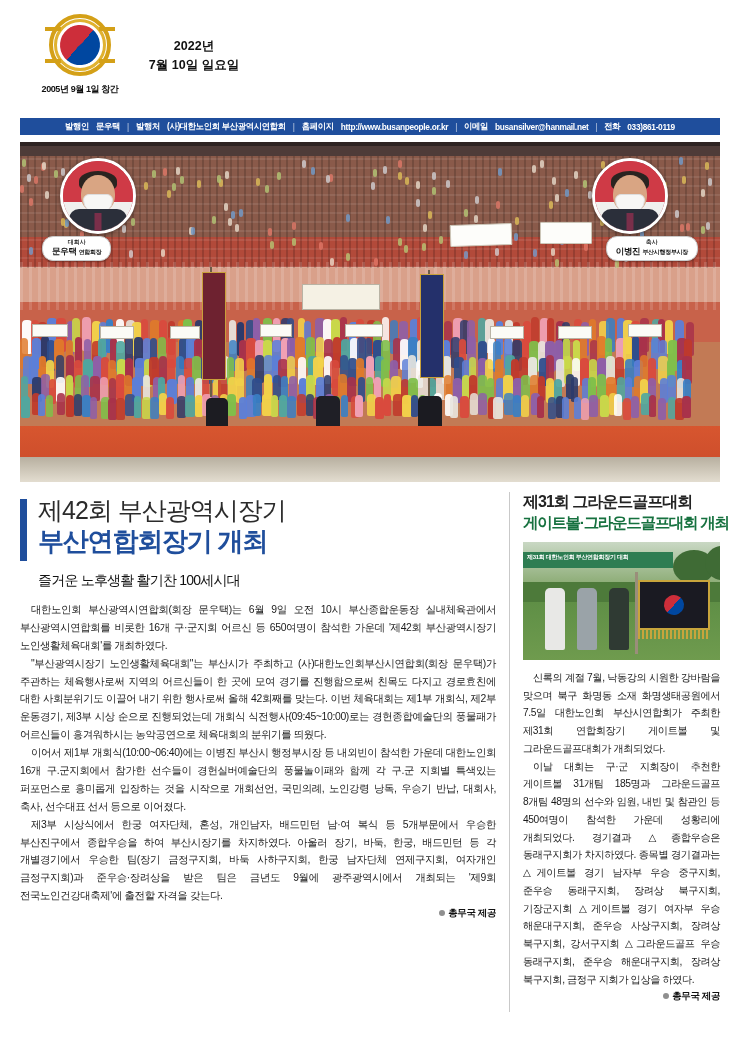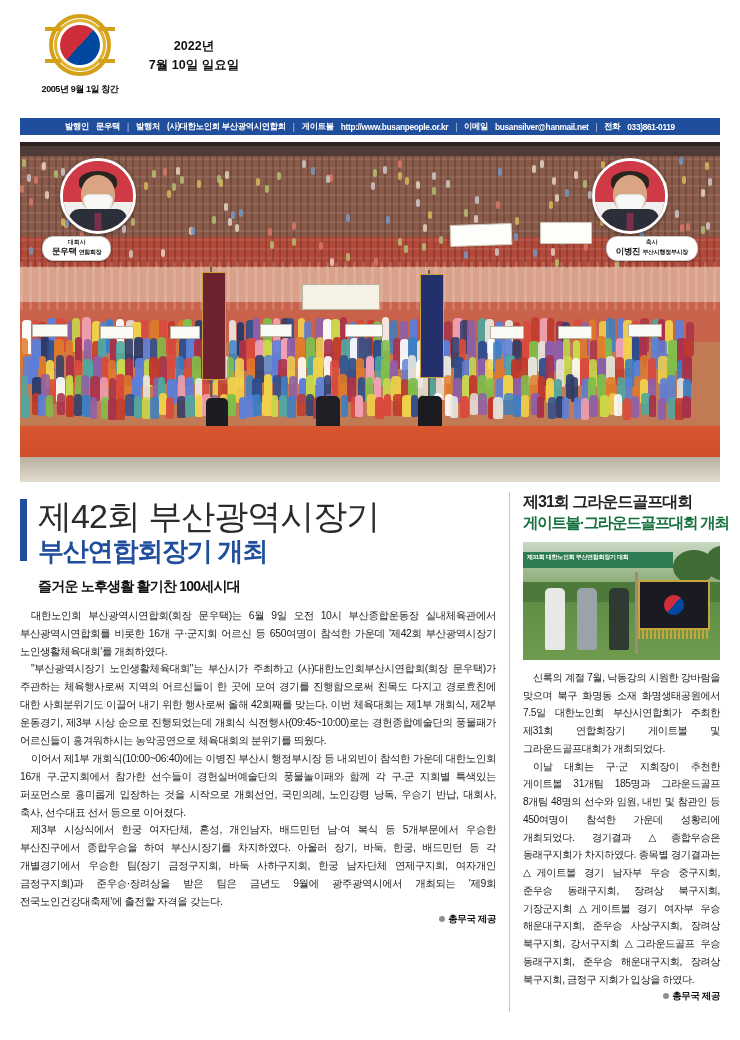--- a/index.html
+++ b/index.html
@@ -347,39 +347,39 @@
     margin-top: 4px;
   }
   .head-rule {
     width: 7px;
     height: 62px;
     background: #1f4e9c;
     flex: 0 0 7px;
     margin-top: 3px;
   }
   .hl1 {
-    font-size: 34px;
+    font-size: 25px;
     font-weight: normal;
     color: #2b2b2b;
     letter-spacing: -1px;
     line-height: 1.18;
     white-space: nowrap;
   }
   .hl2 {
     font-size: 26px;
     font-weight: bold;
     color: #1f4e9c;
     letter-spacing: -1.2px;
     line-height: 1.18;
     white-space: nowrap;
   }
   .subhead {
     margin: 11px 0 0 18px;
     font-size: 14px;
-    font-weight: bold;
+    font-weight: normal;
     color: #111;
     letter-spacing: -0.8px;
   }
 
   .body-text {
     margin-top: 11px;
     font-size: 10.4px;
     line-height: 1.72;
     color: #1a1a1a;
     text-align: justify;
@@ -497,21 +497,21 @@
     </div>
   </div>
 
   <div class="infobar">
     <span class="lbl">발행인</span>
     <span>문우택</span>
     <span class="sep">|</span>
     <span class="lbl">발행처</span>
     <span>(사)대한노인회 부산광역시연합회</span>
     <span class="sep">|</span>
-    <span class="lbl">게이트볼</span>
+    <span class="lbl">홈페이지</span>
     <span>http://www.busanpeople.or.kr</span>
     <span class="sep">|</span>
     <span class="lbl">이메일</span>
     <span>busansilver@hanmail.net</span>
     <span class="sep">|</span>
     <span class="lbl">전화</span>
     <span>033)861-0119</span>
   </div>
 
   <div class="hero">

